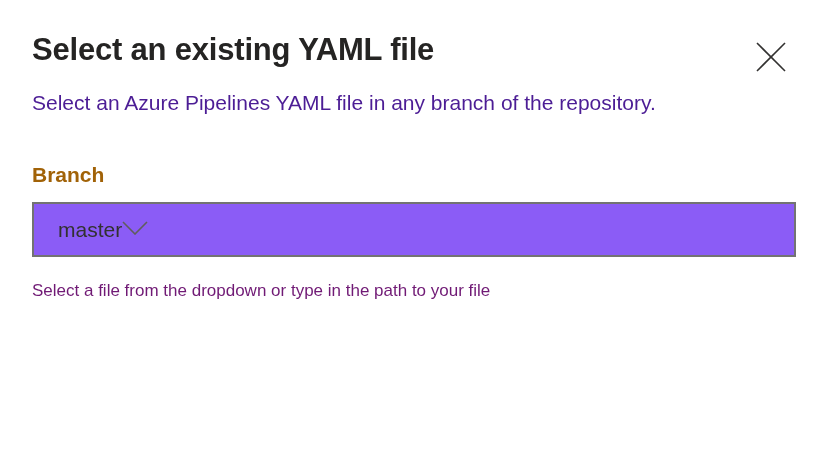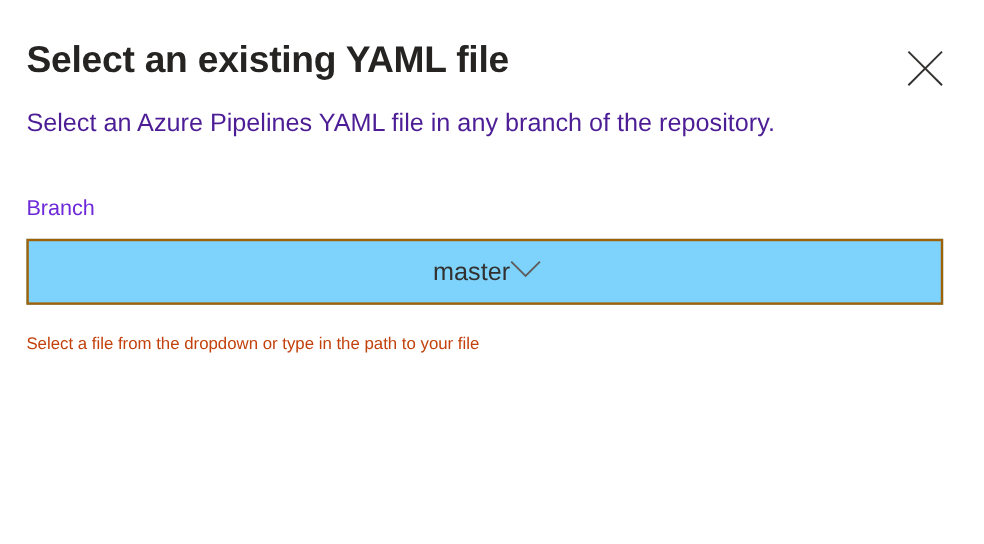--- a/index.html
+++ b/index.html
@@ -5,21 +5,21 @@
   * { box-sizing: border-box; margin: 0; padding: 0; }
   html, body {
     width: 820px; height: 453px;
     background: #ffffff;
     font-family: "Liberation Sans", sans-serif;
     overflow: hidden;
   }
   .dialog {
     position: relative;
     width: 820px; height: 453px;
-    padding: 30px 28px 0 22px;
+    padding: 30px 28px 0 32px;
   }
   .header {
     display: flex;
     justify-content: space-between;
     align-items: flex-start;
   }
   .title {
     font-size: 31px;
     font-weight: 700;
     color: #252423;
@@ -37,52 +37,52 @@
   .subtitle {
     margin-top: 9px;
     font-size: 21px;
     line-height: 32px;
     color: #4c1d95;
     max-width: 640px;
     font-weight: 400;
   }
   .field-label {
     display: block;
-    font-size: 18px;
-    color: #6d28d9;
-    font-weight: 400;
+    font-size: 21px;
+    color: #a16207;
+    font-weight: 700;
   }
   .field-branch { margin-top: 44px; }
   .field-path   { margin-top: 24px; }
   .dropdown {
     margin-top: 15px;
     width: 764px;
     height: 55px;
-    border: 2px solid #a16207;
-    background: #7dd3fc;
+    border: 2px solid #737373;
+    background: #8b5cf6;
     display: flex;
     align-items: center;
-    justify-content: center;
+    justify-content: flex-start;
     padding: 0 20px 0 24px;
     cursor: pointer;
   }
   .dropdown.focused {
     border-color: #0078d4;
   }
   .dropdown .value {
     font-size: 21px;
     color: #323130;
     white-space: nowrap;
     overflow: hidden;
     text-overflow: ellipsis;
   }
   .hint {
     margin-top: 19px;
-    font-size: 14px;
-    color: #c2410c;
+    font-size: 17px;
+    color: #701a75;
     font-weight: 400;
   }
   .chevron-svg { flex: 0 0 auto; }
 </style>
 </head>
 <body>
 
 <div class="dialog">
 
   <div class="header">

